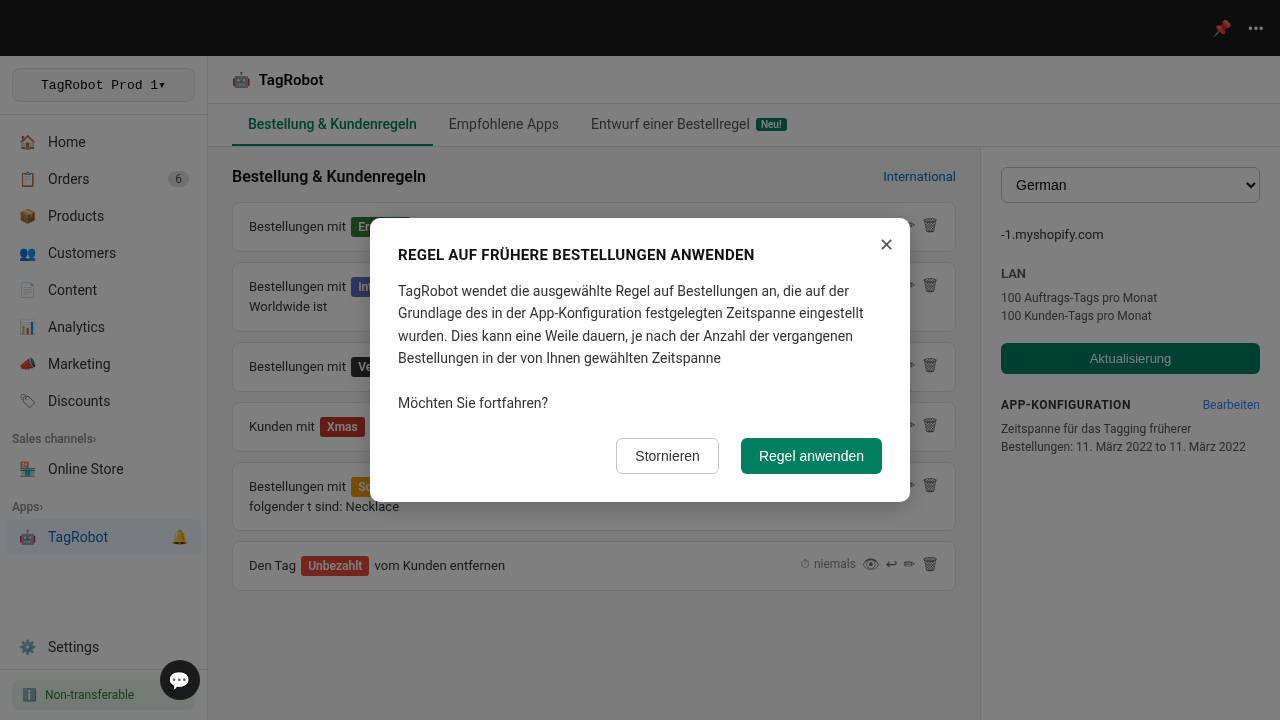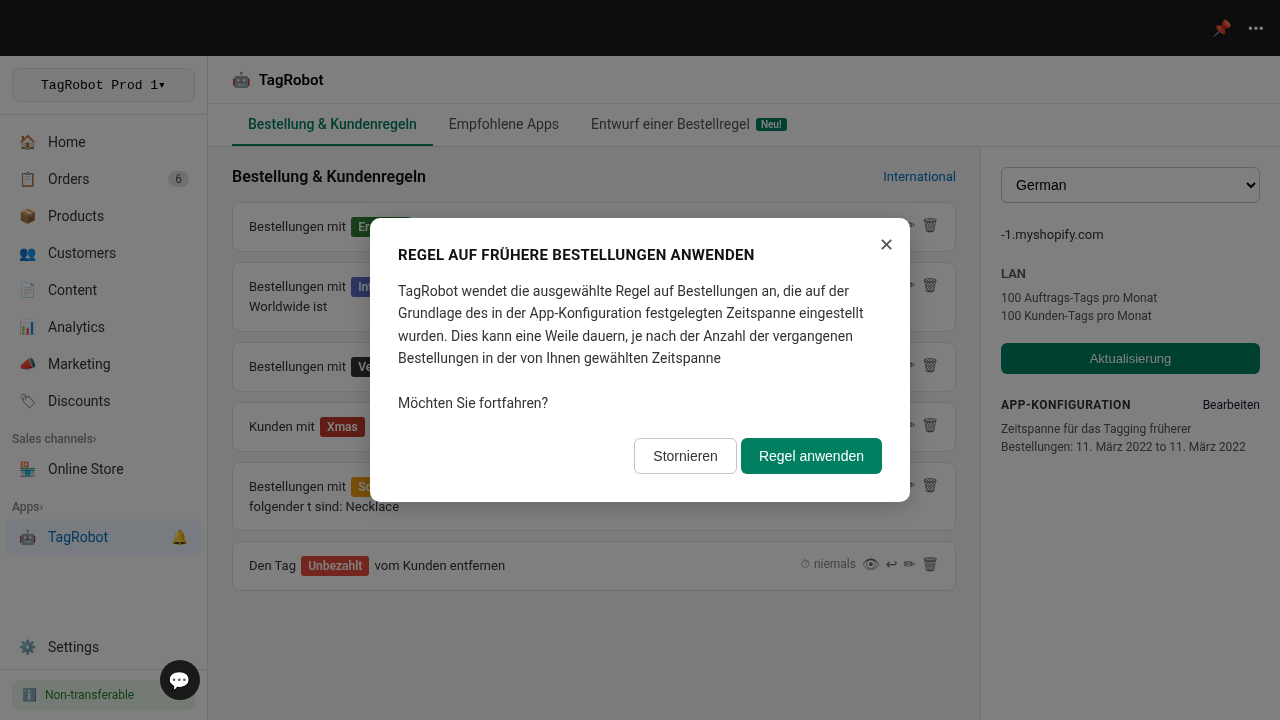--- a/index.html
+++ b/index.html
@@ -60,30 +60,30 @@
     
     .right-panel { width: 300px; background: #fff; border-left: 1px solid #e3e3e3; padding: 20px; overflow-y: auto; }
     .right-section { margin-bottom: 24px; }
     .right-section-title { font-size: 13px; font-weight: 600; color: #555; margin-bottom: 10px; }
     .language-select { width: 100%; padding: 8px 10px; border: 1px solid #c4c4c4; border-radius: 6px; font-size: 14px; background: #fff; cursor: pointer; appearance: auto; }
     .plan-label { font-size: 12px; color: #555; margin-bottom: 4px; }
     .plan-value { font-size: 13px; color: #333; margin-bottom: 8px; }
     .update-btn { background: #008060; color: #fff; border: none; border-radius: 6px; padding: 8px 24px; font-size: 13px; cursor: pointer; width: 100%; }
     .config-header { display: flex; justify-content: space-between; align-items: center; margin-bottom: 8px; }
     .config-title { font-size: 12px; font-weight: 700; color: #333; letter-spacing: 0.5px; }
-    .edit-link { color: #0f172a; font-size: 12px; cursor: pointer; }
+    .edit-link { color: #3b82f6; font-size: 12px; cursor: pointer; }
     .config-text { font-size: 12px; color: #555; line-height: 1.5; }
 
     
     .overlay { position: fixed; top: 0; left: 0; right: 0; bottom: 0; background: rgba(0,0,0,0.5); z-index: 200; display: flex; align-items: center; justify-content: center; }
     .modal { background: #fff; border-radius: 10px; width: 540px; padding: 28px; position: relative; box-shadow: 0 4px 24px rgba(0,0,0,0.2); }
     .modal-title { font-size: 15px; font-weight: 700; color: #111; margin-bottom: 16px; letter-spacing: 0.3px; }
     .modal-close { position: absolute; top: 16px; right: 16px; background: none; border: none; font-size: 18px; cursor: pointer; color: #555; }
     .modal-body { font-size: 14px; color: #333; line-height: 1.6; margin-bottom: 24px; }
-    .modal-footer { display: flex; justify-content: flex-end; gap: 4px; }
+    .modal-footer { display: flex; justify-content: flex-end; gap: 22px; }
     .btn-secondary { background: #fff; border: 1px solid #c4c4c4; border-radius: 6px; padding: 9px 18px; font-size: 14px; cursor: pointer; color: #333; }
     .btn-primary { background: #008060; border: none; border-radius: 6px; padding: 5px 18px; font-size: 14px; cursor: pointer; color: #fff; font-weight: 500; }
 
     
     .chat-btn { position: fixed; bottom: 20px; left: 160px; width: 40px; height: 40px; background: #1a1a1a; border-radius: 50%; display: flex; align-items: center; justify-content: center; cursor: pointer; z-index: 300; }
 
     
     .top-bar-right { margin-left: auto; display: flex; align-items: center; gap: 16px; }
     .top-icon { color: #fff; cursor: pointer; font-size: 16px; }
   </style>

